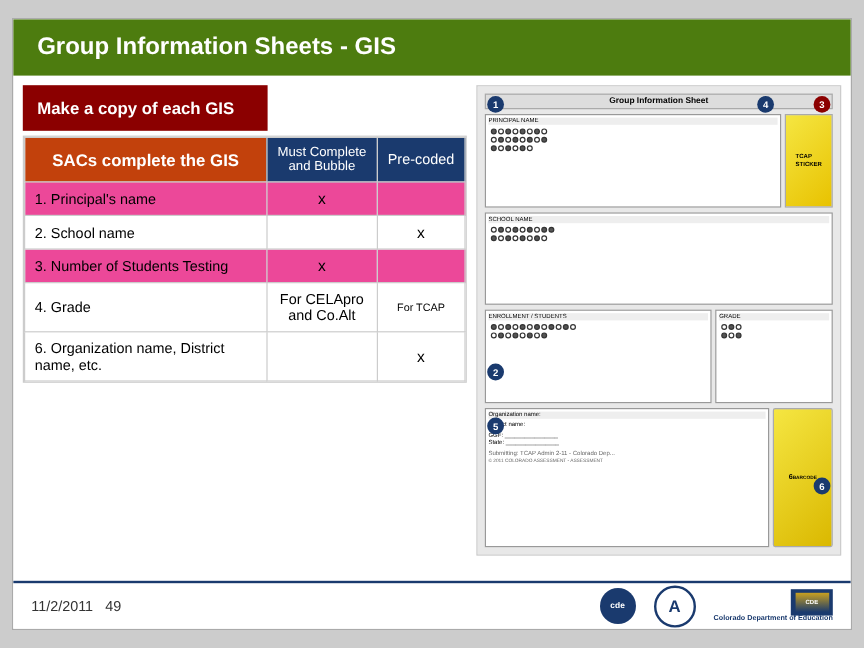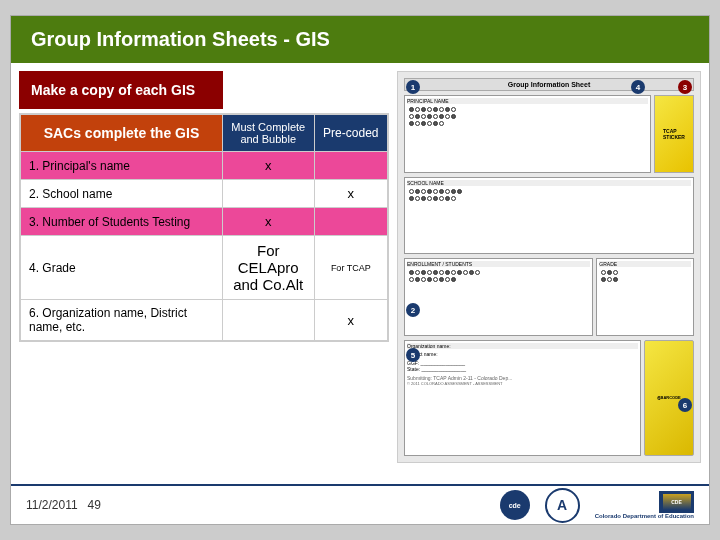--- a/index.html
+++ b/index.html
@@ -226,21 +226,21 @@
                 <td class="row-center" style="font-size: 13px;"></td>
                 <td class="row-center" style="font-size: 13px;">x</td>
               </tr>
               <tr class="data-row row-yellow">
                 <td class="row-num">3.  Number of Students Testing</td>
                 <td class="row-center" style="font-size: 13px;">x</td>
                 <td class="row-center" style="font-size: 13px;"></td>
               </tr>
               <tr class="data-row row-white">
                 <td class="row-num">4.  Grade</td>
-                <td class="row-center" style="font-size: 15px;">For CELApro and Co.Alt</td>
+                <td class="row-center" style="font-size: 12px;">For CELApro and Co.Alt</td>
                 <td class="row-center" style="font-size: 9px;">For TCAP</td>
               </tr>
               <tr class="data-row row-white">
                 <td class="row-num">6.  Organization name, District name, etc.</td>
                 <td class="row-center" style="font-size: 13px;"></td>
                 <td class="row-center" style="font-size: 13px;">x</td>
               </tr>
             </tbody>
         </table>
       </div>

